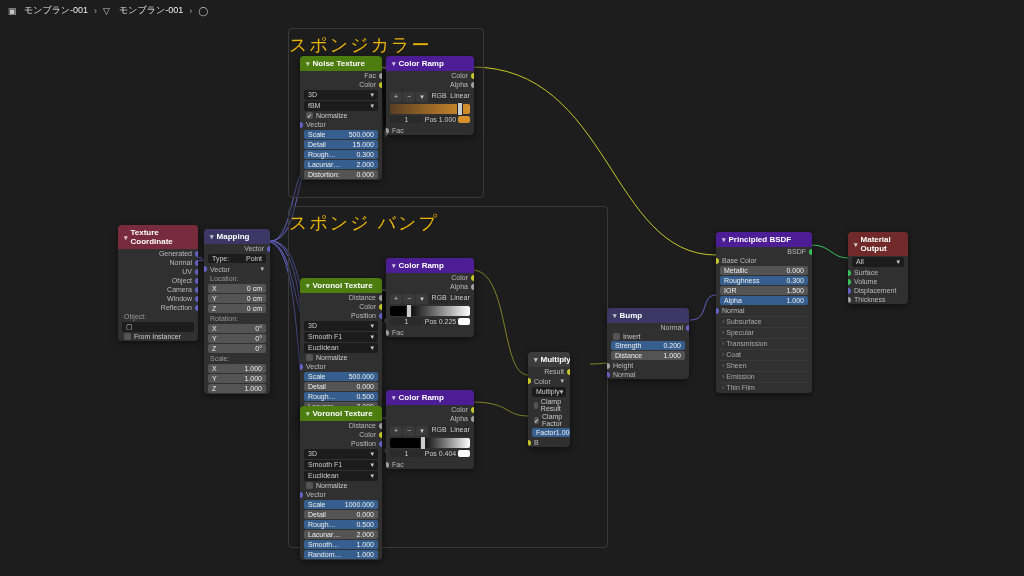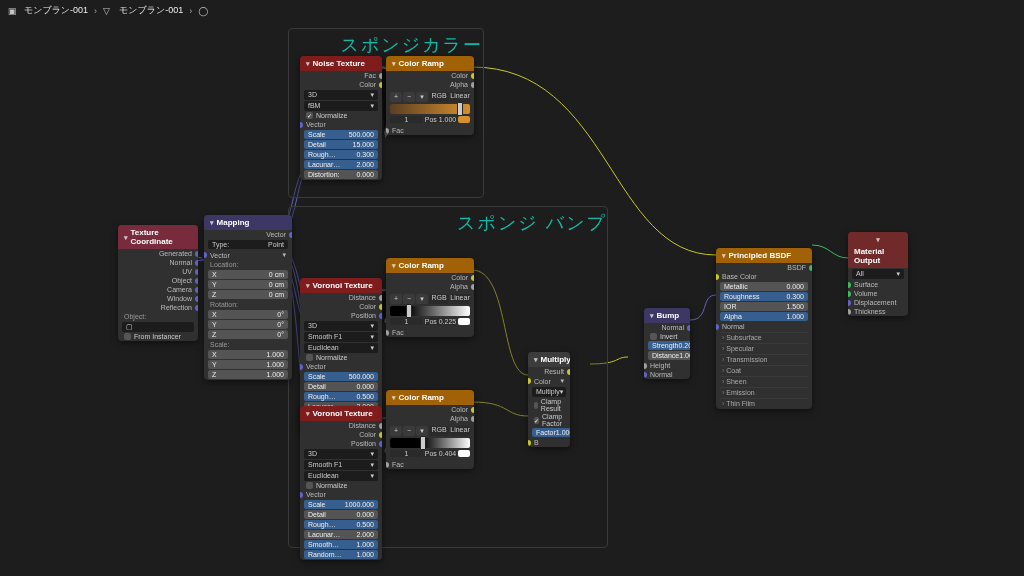--- a/index.html
+++ b/index.html
@@ -4,31 +4,31 @@
 <style>
   * { box-sizing: border-box; margin: 0; padding: 0; font-family: sans-serif; }
   body { background: #1d1d1d; color: #ccc; width: 1024px; height: 576px; overflow: hidden; font-size: 7px; position: relative; }
   .breadcrumb { display: flex; gap: 6px; align-items: center; padding: 4px 8px; font-size: 9px; color: #eee; background: #1d1d1d; }
   .breadcrumb .chev { color: #aaa; }
   .breadcrumb .ico { width: 10px; height: 10px; display: inline-block; opacity: .8; }
   .canvas { position: absolute; top: 0; left: 0; width: 1024px; height: 576px; }
   svg.wires { position: absolute; top: 0; left: 0; pointer-events: none; }
 
   .frame { position: absolute; border: 1px solid #3a3a3a; border-radius: 4px; background: rgba(30,30,30,.4); }
-  .frame-title { text-align: right; font-size: 18px; color: #14b8a6; padding: 4px 0 6px; letter-spacing: 2px; }
+  .frame-title { text-align: left; font-size: 18px; color: #eab308; padding: 4px 0 6px; letter-spacing: 2px; }
 
   .node { position: absolute; background: #303030; border-radius: 4px; overflow: hidden; box-shadow: 0 2px 6px rgba(0,0,0,.5); }
   .nhdr { padding: 3px 6px; font-weight: 600; color: #fff; font-size: 8px; display:flex; align-items:center; gap:3px; }
   .nhdr .tw::before { content:"▾"; opacity:.7; font-size:7px; }
   .hdr-red { background: #782b3c; }
-  .hdr-orange { background: #7f1d1d; }
+  .hdr-orange { background: #4d7c0f; }
   .hdr-purple { background: #3d3766; }
-  .hdr-teal { background: #a16207; }
+  .hdr-teal { background: #4c1d95; }
   .hdr-gray { background: #3c3c3c; }
-  .hdr-darkred { background: #702a2a; flex-direction: column; }
+  .hdr-darkred { background: #702a2a; }
   .nout, .nin { display:flex; align-items:center; justify-content:space-between; padding: 1px 6px; font-size: 7px; color: #bbb; position:relative; }
   .nout { justify-content:flex-end; }
   .sock { width:6px; height:6px; border-radius:50%; position:absolute; top:50%; transform:translateY(-50%); }
   .sock-l { left:-3px; }
   .sock-r { right:-3px; }
   .s-yellow { background:#c7c729; }
   .s-purple { background:#6363c7; }
   .s-gray   { background:#a1a1a1; }
   .s-green  { background:#39bf5a; }
   .val { display:flex; gap:0; margin: 1px 4px; }
@@ -154,21 +154,21 @@
   <div class="sel">
         <span>▢</span>
         <span></span>
       </div>
   <div class="chk">
         <span class="box"></span>
         <span>From Instancer</span>
       </div>
 </div>
 
-<div class="node" style="left:204px; top:215px; width:88px">
+<div class="node" style="left:204px; top:229px; width:66px">
   <div class="nhdr hdr-purple">
         <span class="tw"></span>
         <span>Mapping</span>
       </div>
   <div class="nout">
         <span>Vector</span>
         <span class="sock sock-r s-purple"></span>
       </div>
   <div class="sel">
         <span>Type:</span>
@@ -595,21 +595,21 @@
           <span>1.000</span>
         </div>
       </div>
   <div class="nin">
         <span class="sock sock-l s-yellow"></span>
         <span>B</span>
         <span></span>
       </div>
 </div>
 
-<div class="node" style="left:644px; top:308px; width:46px">
+<div class="node" style="left:607px; top:308px; width:82px">
   <div class="nhdr hdr-purple">
         <span class="tw"></span>
         <span>Bump</span>
       </div>
   <div class="nout">
         <span>Normal</span>
         <span class="sock sock-r s-purple"></span>
       </div>
   <div class="chk">
         <span class="box"></span>
@@ -632,21 +632,21 @@
         <span>Height</span>
         <span></span>
       </div>
   <div class="nin">
         <span class="sock sock-l s-purple"></span>
         <span>Normal</span>
         <span></span>
       </div>
 </div>
 
-<div class="node" style="left:716px; top:248px; width:96px">
+<div class="node" style="left:716px; top:232px; width:96px">
   <div class="nhdr hdr-teal">
         <span class="tw"></span>
         <span>Principled BSDF</span>
       </div>
   <div class="nout">
         <span>BSDF</span>
         <span class="sock sock-r s-green"></span>
       </div>
   <div class="nin">
         <span class="sock sock-l s-yellow"></span>

